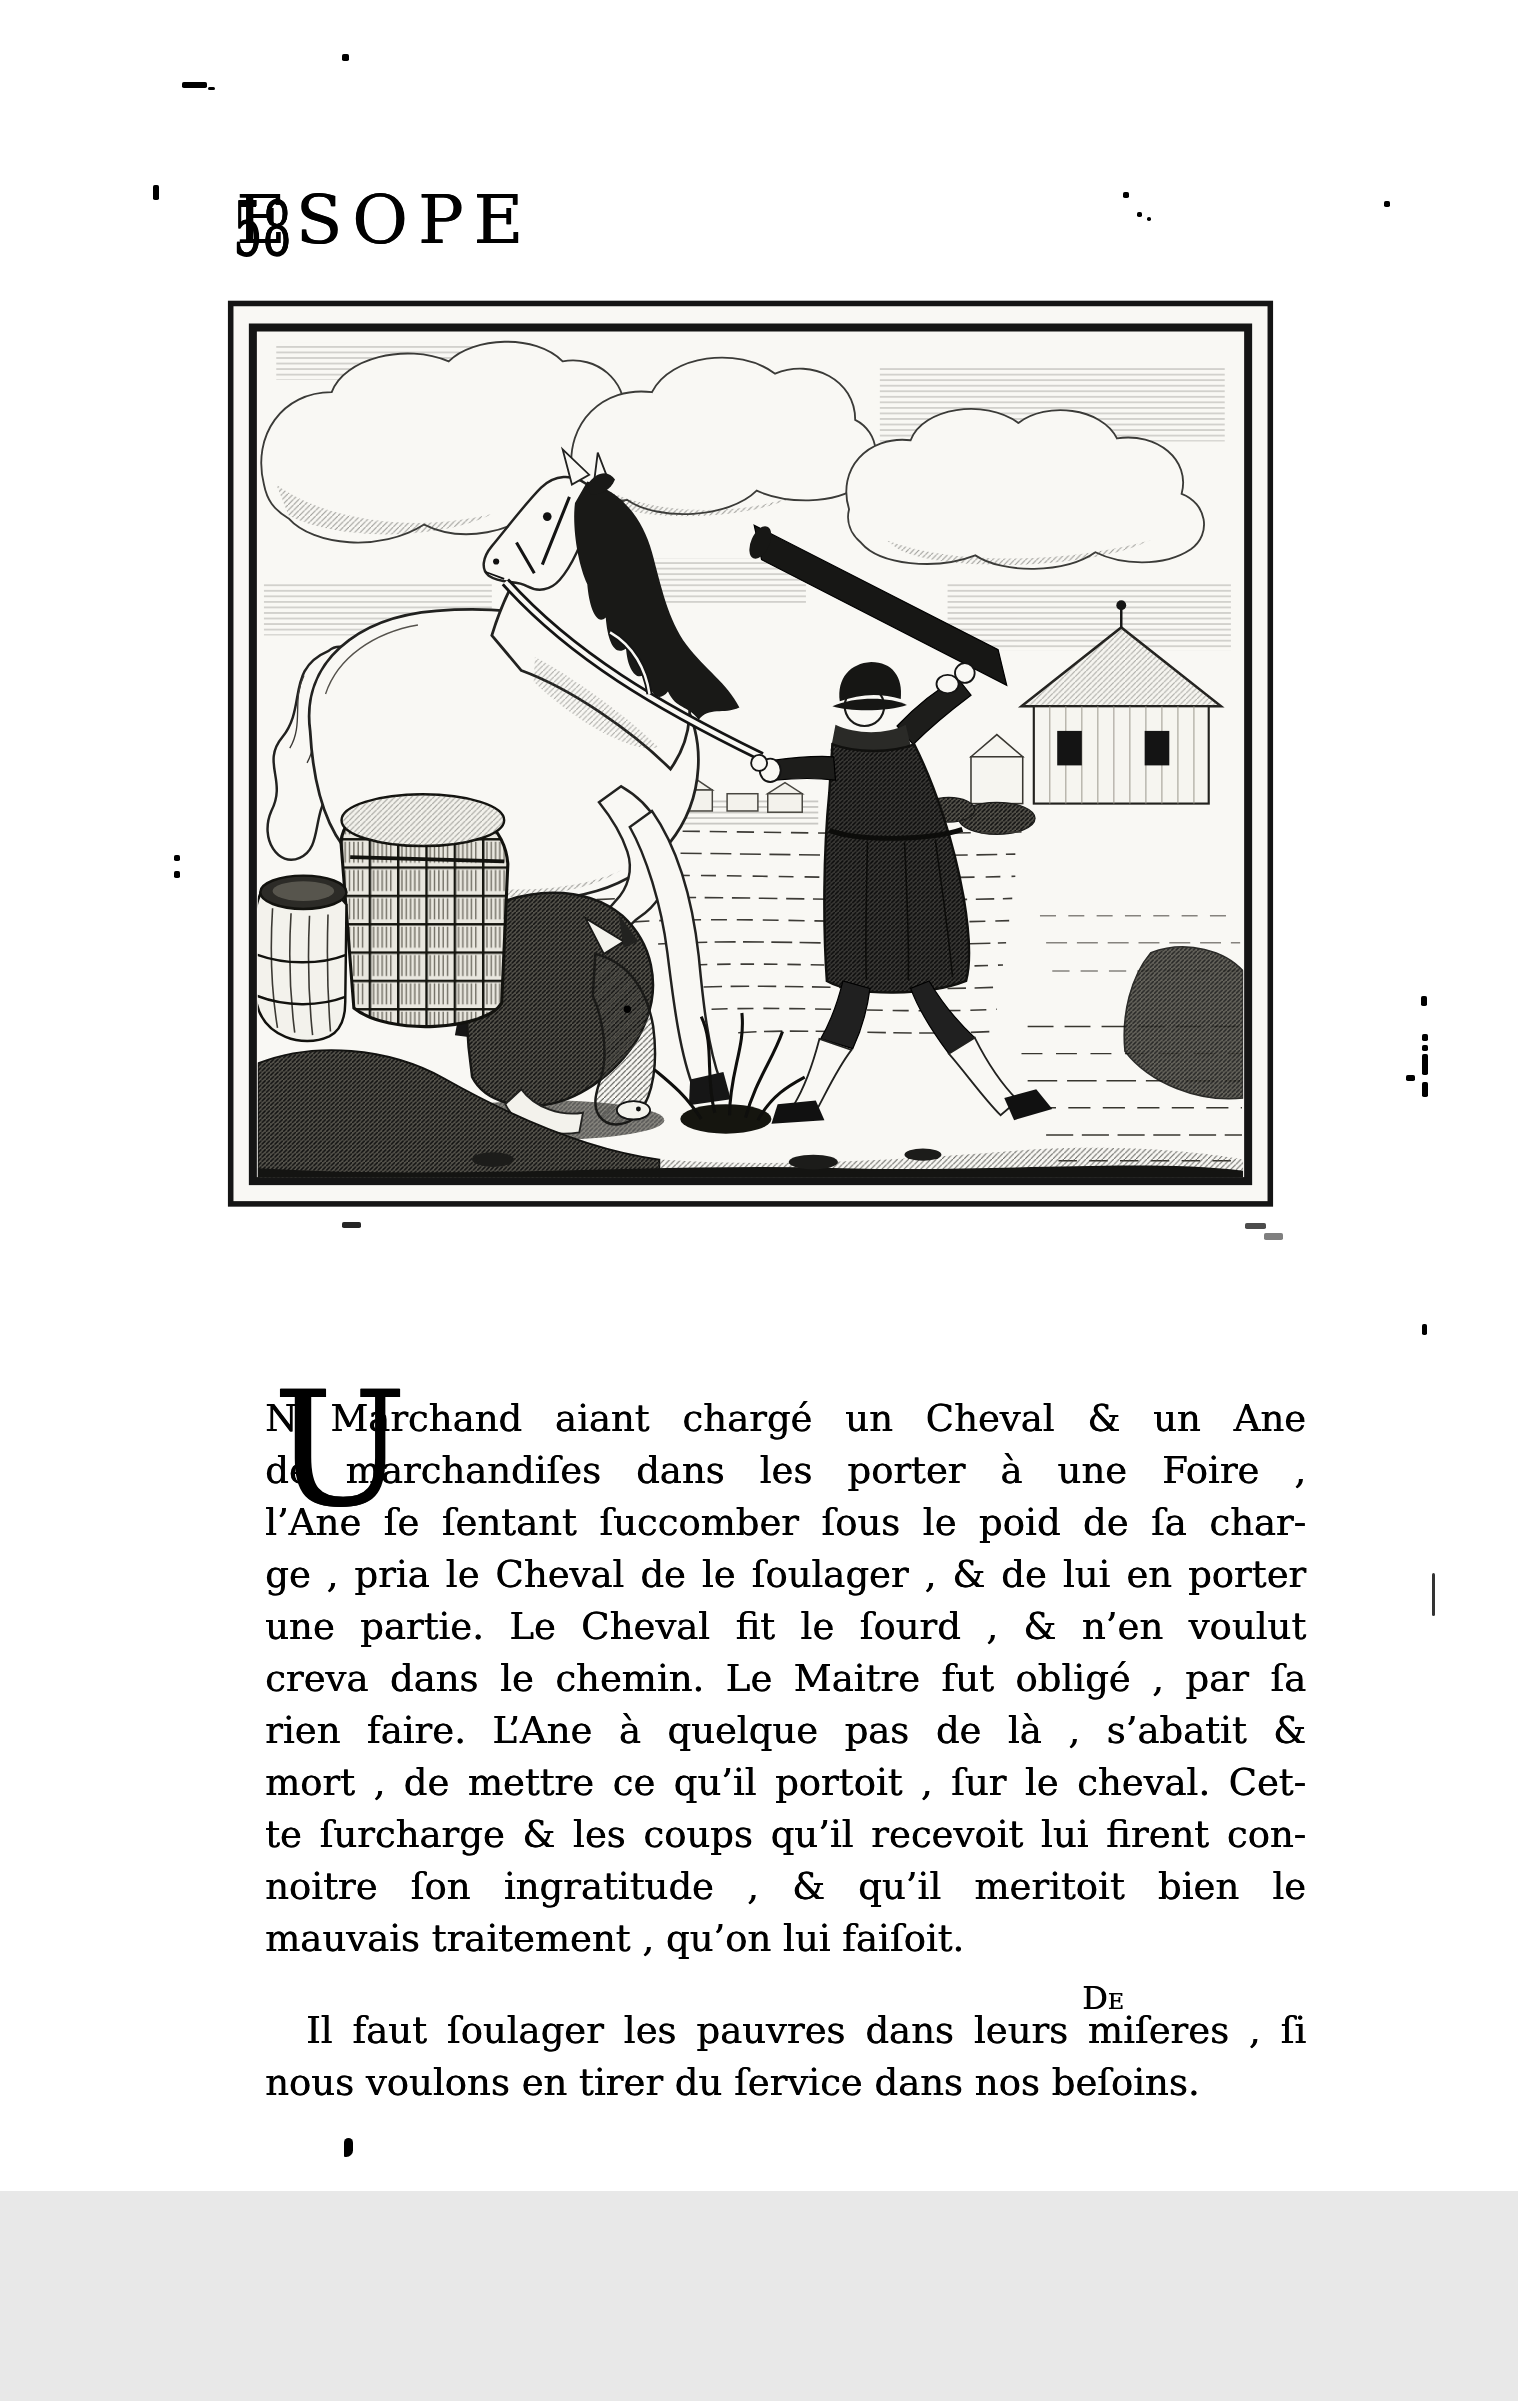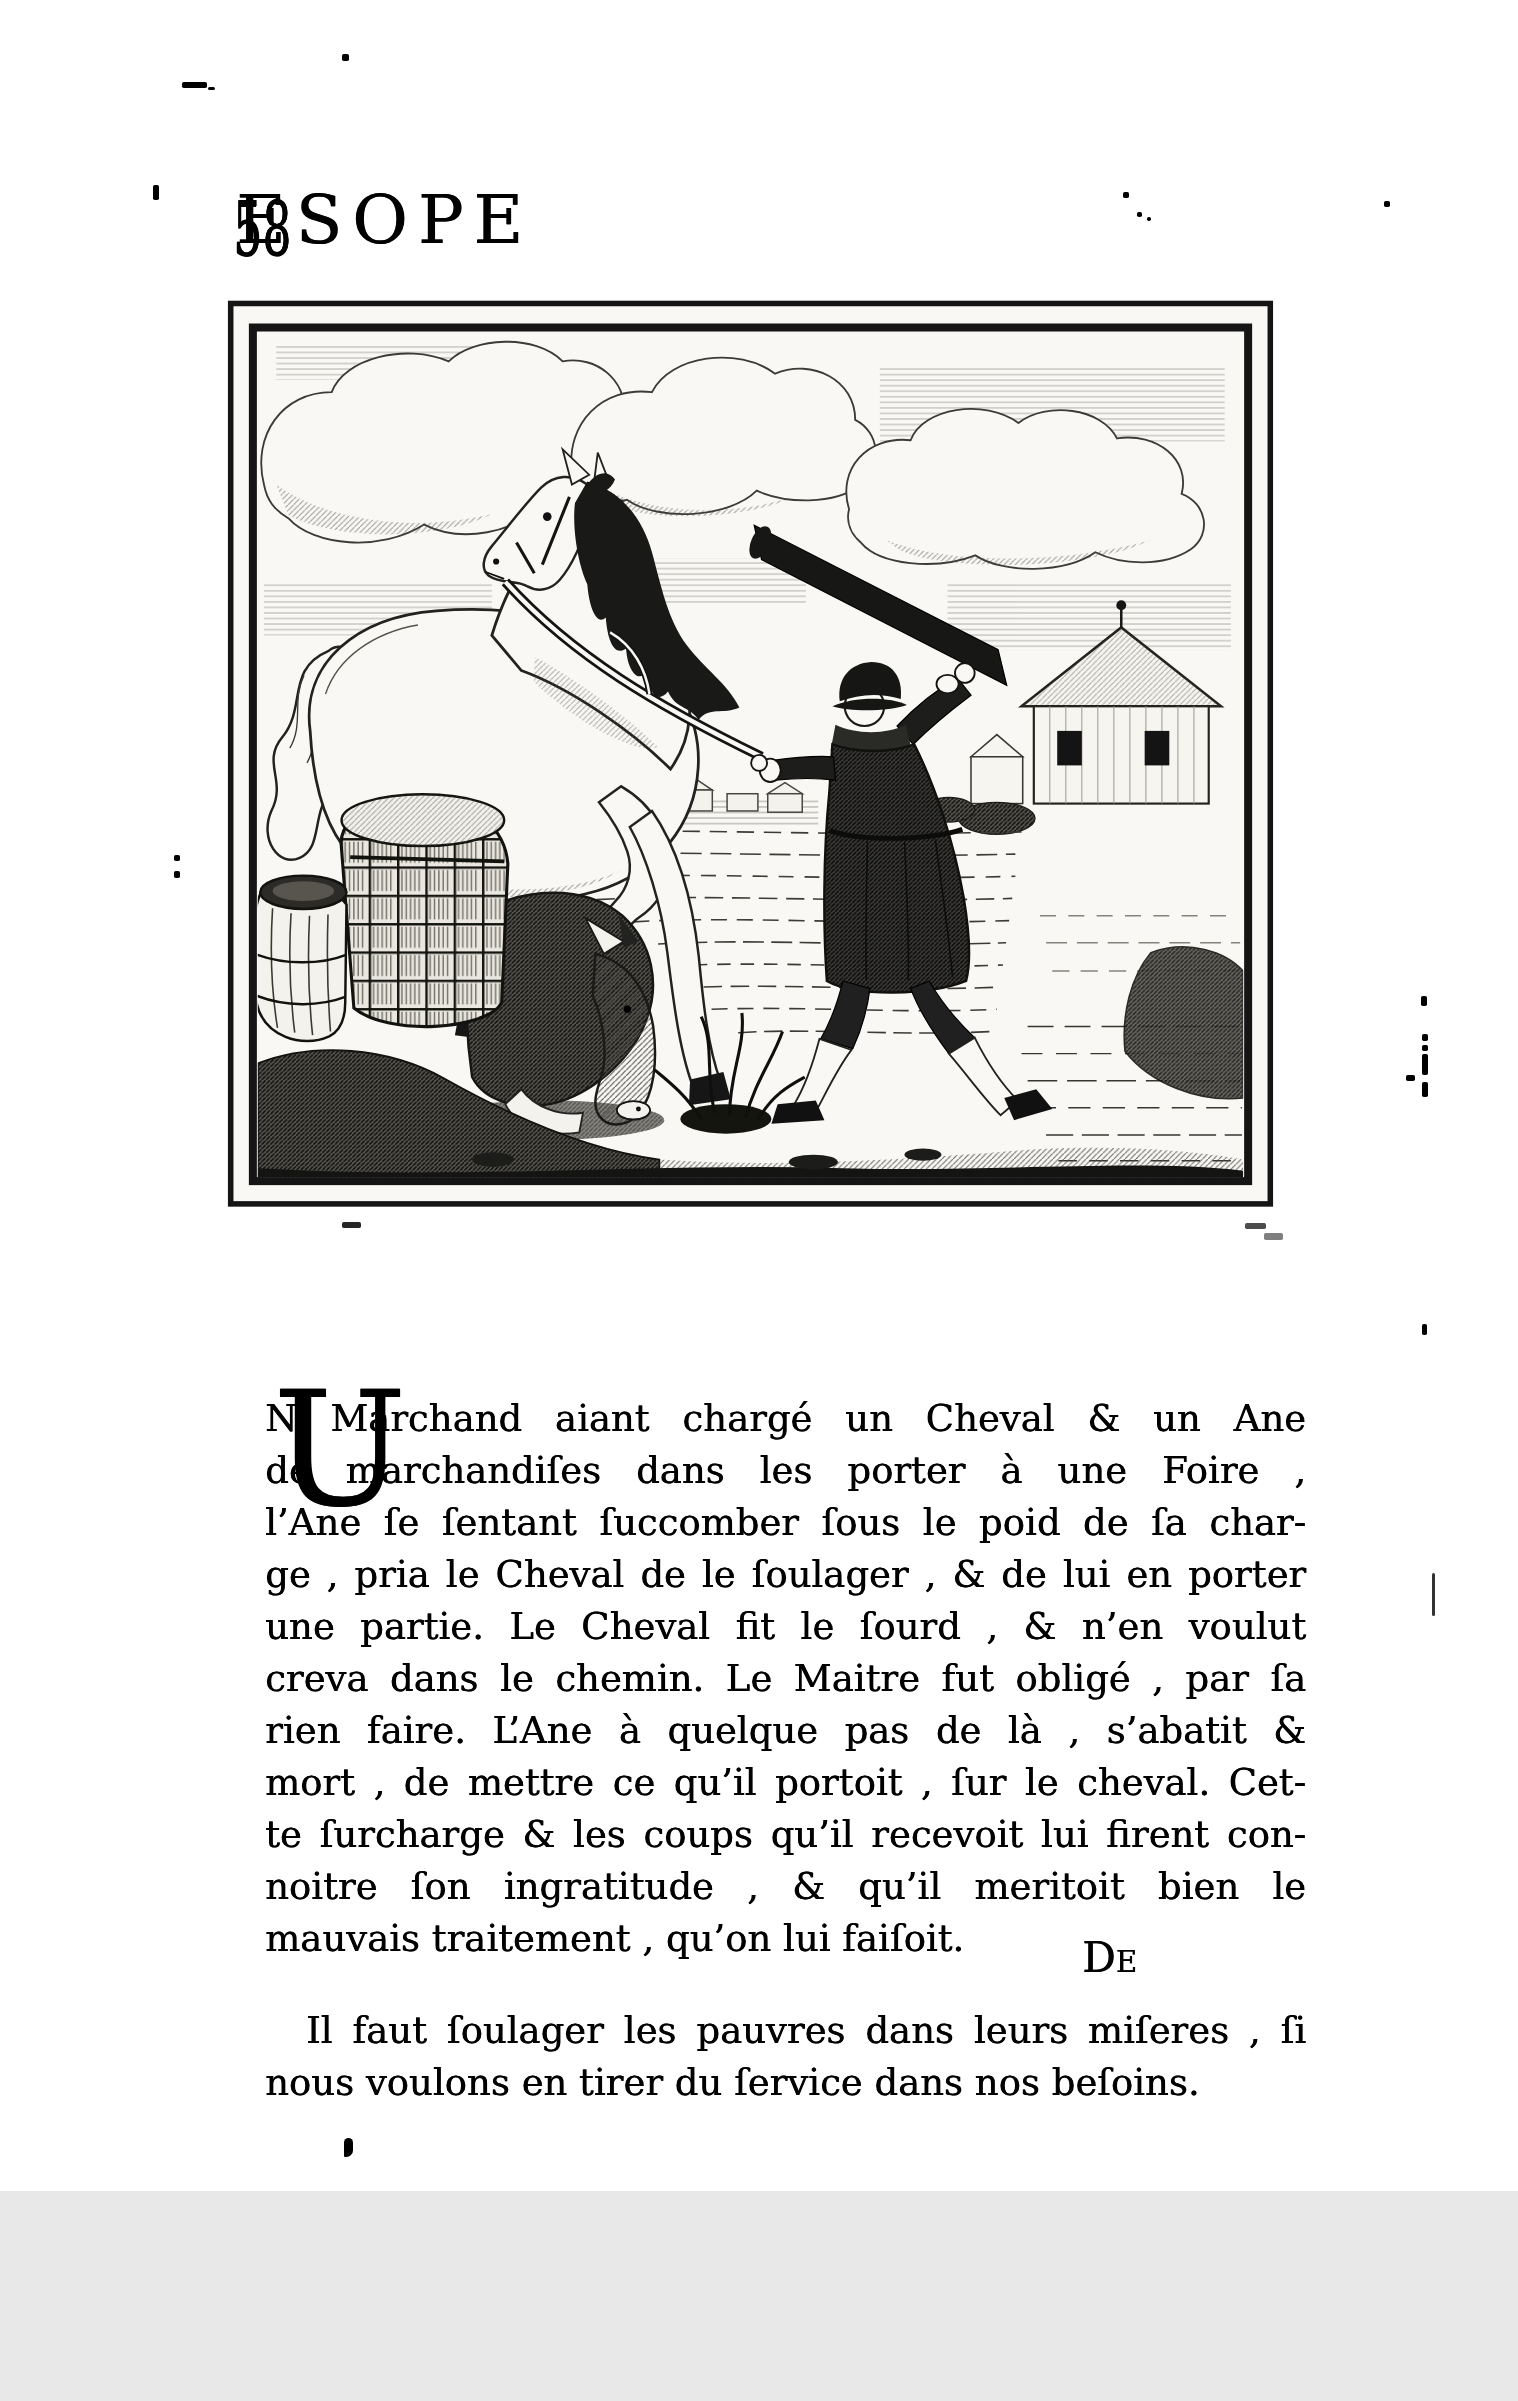--- a/index.html
+++ b/index.html
@@ -43,22 +43,22 @@
     position:absolute;left:7.4px;top:-8.6px;
     font-size:159px;line-height:131px;
     text-shadow:0.9px 0 0 #000;
   }
   .bline{height:52px;white-space:normal;}
   .jline{text-align:justify;text-align-last:justify;}
   .ind1{}
   .pind{text-indent:41px;margin-top:40px;}
   .lline{text-align:left;text-align-last:left;}
   .catchword{
-    position:absolute;left:1082px;top:1937px;
-    font-size:42px;line-height:1;
+    position:absolute;left:1082px;top:1982px;
+    font-size:32px;line-height:1;
     font-variant:small-caps;
     text-shadow:0.6px 0 0 #000;
   }
   .speck{position:absolute;background:#000;border-radius:1.8px;}
 </style>
 </head>
 <body>
 
 <div class="page">
 

